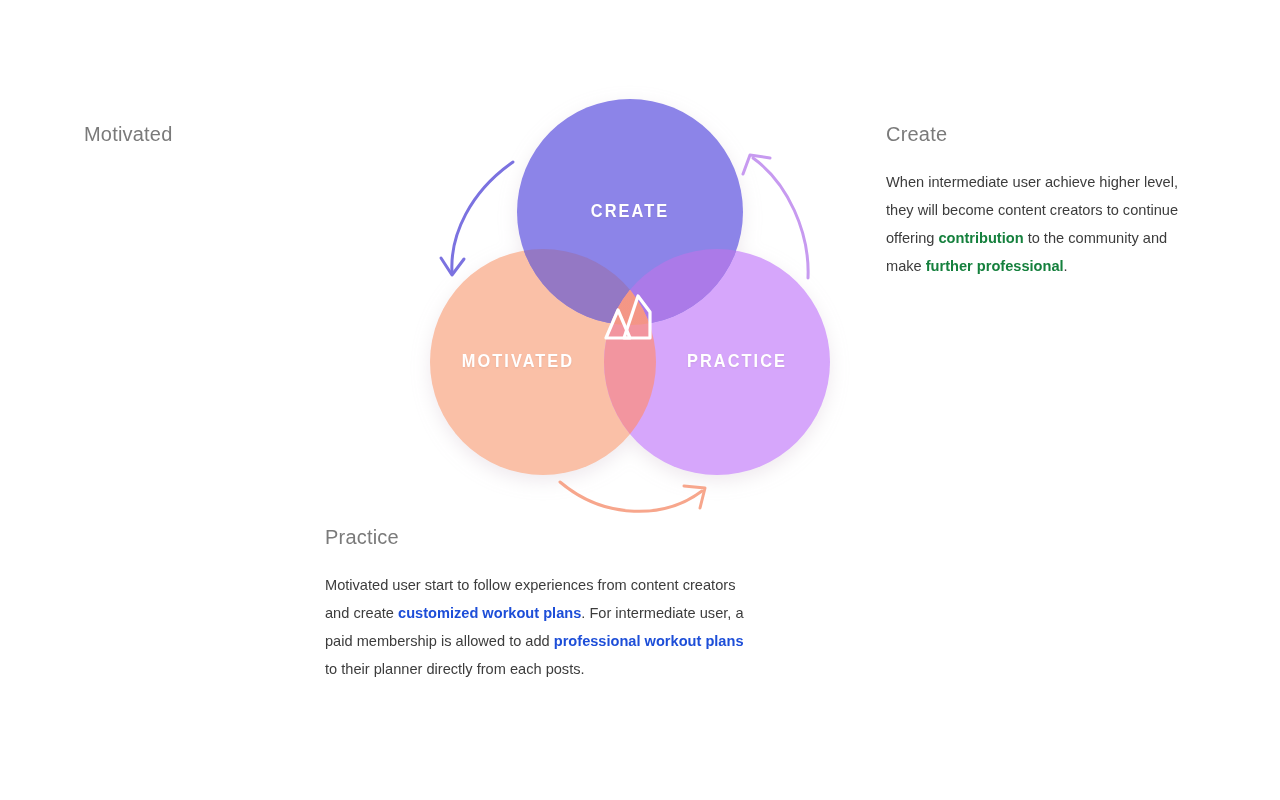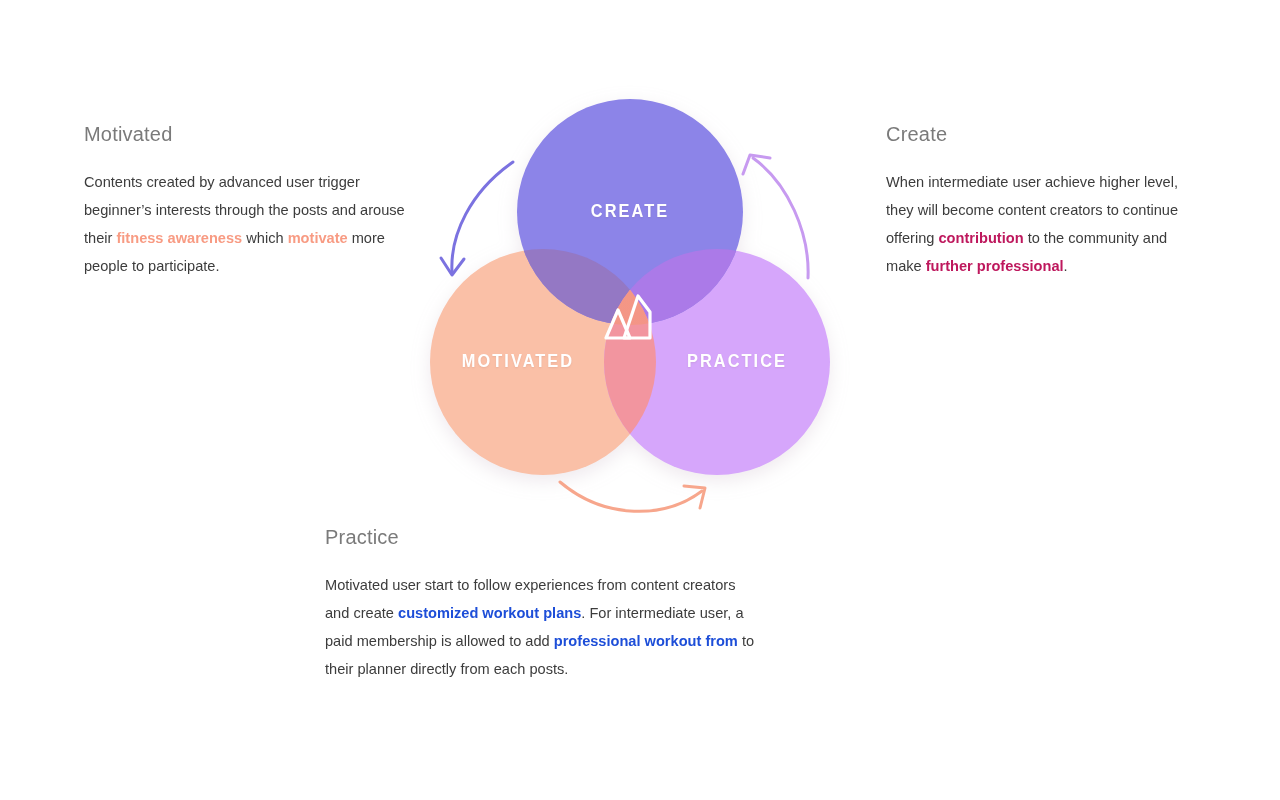--- a/index.html
+++ b/index.html
@@ -37,21 +37,21 @@
   .block-body {
     font-size: 14.6px;
     line-height: 28px;
     color: #3c3c3c;
     margin: 0;
     font-weight: 400;
   }
 
   .hl { font-weight: 700; }
   .hl-salmon  { color: #f89b83; }
-  .hl-indigo  { color: #be185d; text-align: right; }
+  .hl-indigo  { color: #15803d; text-align: right; }
   .hl-violet  { color: #1d4ed8; }
 
   .block-motivated { left: 84px;  top: 122px;  width: 330px; }
   .block-create    { left: 886px; top: 122px;  width: 310px; }
   .block-practice  { left: 325px; top: 525px;  width: 430px; }
 
   
   .venn {
     position: absolute;
     left: 430px;
@@ -77,31 +77,30 @@
   .label-motivated { left: 88px;  top: 261px; }
   .label-practice  { left: 307px; top: 261px; }
 </style>
 </head>
 <body>
 
 <div class="stage">
 
   <div class="block block-motivated">
     <h2 class="block-title">Motivated</h2>
-    <p class="block-body"><span>Contents created by advanced user trigger beginner’s interests through the posts and arouse their </span><span class="hl hl-salmon">fitness awareness</span><span> which </span><span class="hl hl-salmon">motivate</span><span> more people to participate.</span></p>
   </div>
 
   <div class="block block-create">
     <h2 class="block-title">Create</h2>
     <p class="block-body"><span>When intermediate user achieve higher level, they will become content creators to continue offering </span><span class="hl hl-indigo">contribution</span><span> to  the community and make </span><span class="hl hl-indigo">further professional</span><span>.</span></p>
   </div>
 
   <div class="block block-practice">
     <h2 class="block-title">Practice</h2>
-    <p class="block-body"><span>Motivated user start to follow experiences from content creators and create </span><span class="hl hl-violet">customized workout plans</span><span>. For intermediate user, a paid membership is allowed to add </span><span class="hl hl-violet">professional workout from</span><span> to their planner directly from each posts.</span></p>
+    <p class="block-body"><span>Motivated user start to follow experiences from content creators and create </span><span class="hl hl-violet">customized workout plans</span><span>. For intermediate user, a paid membership is allowed to add </span><span class="hl hl-violet">professional workout plans</span><span> to their planner directly from each posts.</span></p>
   </div>
 
   <div class="venn">
     <svg width="400" height="420" viewBox="0 0 400 420" xmlns="http://www.w3.org/2000/svg">
       <defs>
         <filter id="softShadow" x="-30%" y="-30%" width="160%" height="160%">
           <feDropShadow dx="0" dy="6" stdDeviation="9" flood-color="#c9b6c4" flood-opacity="0.30"></feDropShadow>
         </filter>
         <clipPath id="clipCreate">
             <circle cx="200" cy="112" r="113"></circle>

